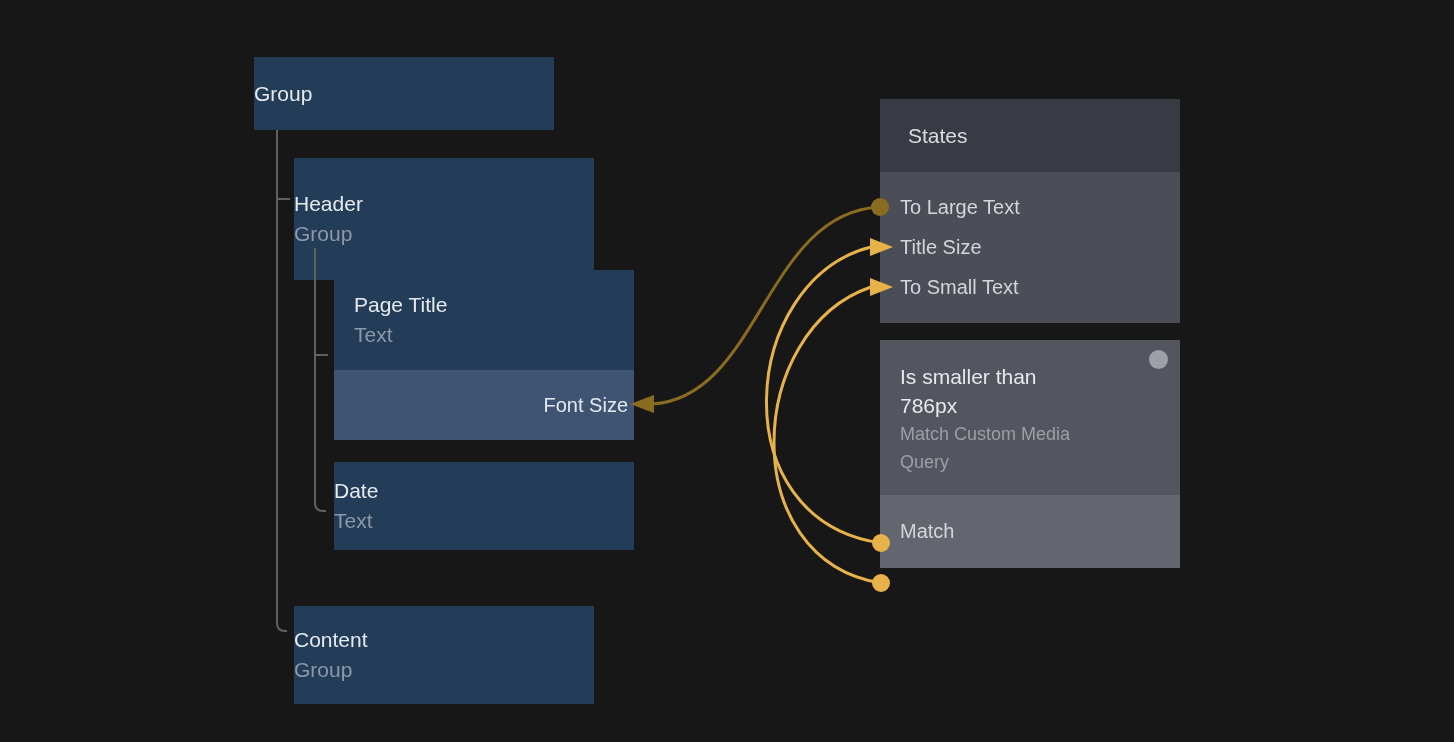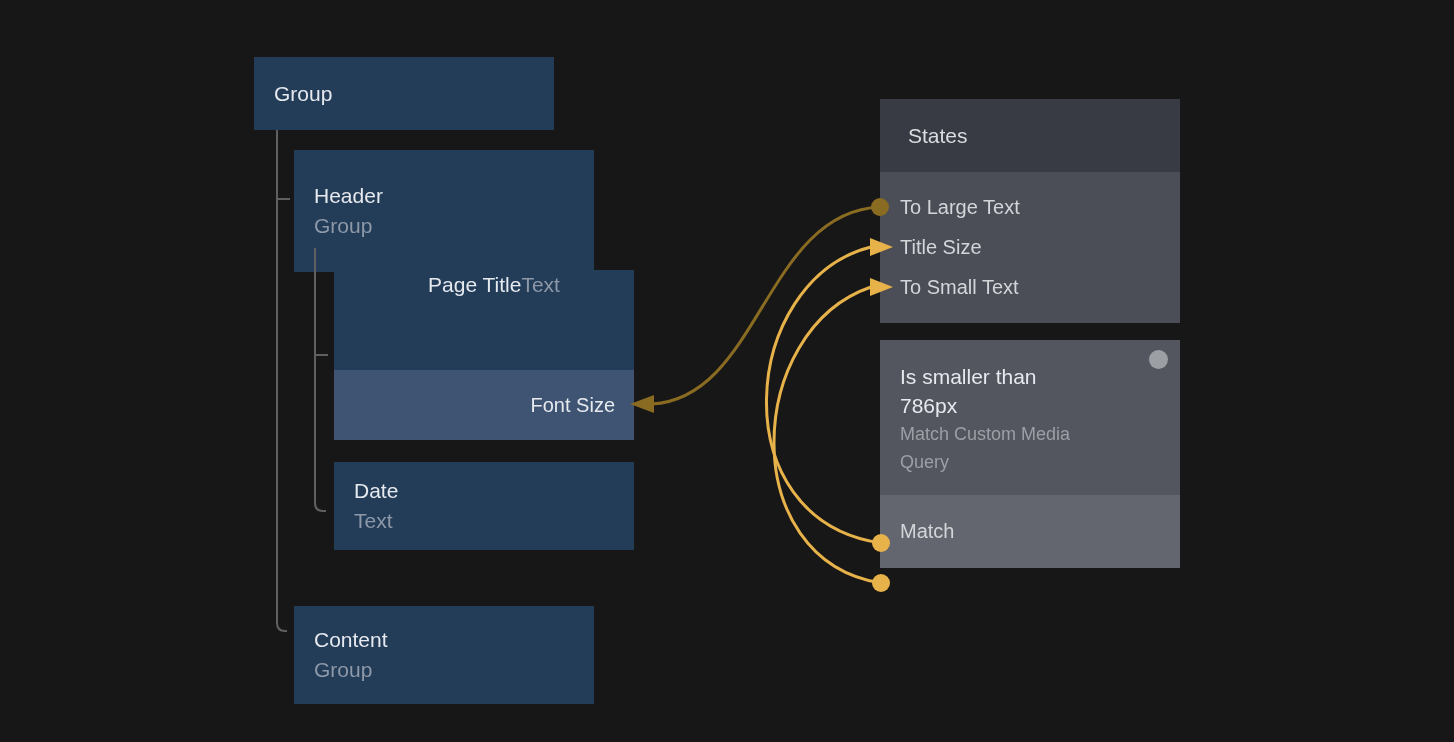--- a/index.html
+++ b/index.html
@@ -21,35 +21,35 @@
   }
   html,body{margin:0;padding:0;background:var(--bg);}
   .canvas{
     position:relative;width:1454px;height:742px;overflow:hidden;
     background:var(--bg);
     font-family:"Liberation Sans", sans-serif;
   }
   .node{
     position:absolute;width:300px;background:var(--node-blue);
     display:flex;flex-direction:column;justify-content:center;
-    box-sizing:border-box;padding-left:20px;
+    box-sizing:border-box;
   }
   .node-title{font-size:21px;line-height:30px;color:var(--title-text);font-weight:400;}
   .node-subtitle{font-size:21px;line-height:30px;color:var(--subtitle-text);font-weight:400;}
   .node-compound{
     position:absolute;width:300px;display:flex;flex-direction:column;box-sizing:border-box;padding:0;
     background:transparent;
   }
   .node-main{
-    background:var(--node-blue);height:100px;display:flex;flex-direction:row;
+    background:var(--node-blue);height:100px;display:flex;flex-direction:column;
     justify-content:center;box-sizing:border-box;padding-left:20px;
   }
   .override-row{
     background:var(--node-blue-highlight);height:70px;display:flex;align-items:center;
-    justify-content:flex-end;box-sizing:border-box;padding-right:19px;
+    justify-content:flex-end;box-sizing:border-box;padding-right:6px;
   }
   .override-label{font-size:20px;color:var(--title-text);}
   .panel{position:absolute;width:300px;box-sizing:border-box;}
   .panel-header{
     background:var(--panel-header);height:73px;display:flex;align-items:center;
     box-sizing:border-box;padding-left:28px;
   }
   .panel-header-title{font-size:21px;color:#dadce0;}
   .panel-body{background:var(--panel-body);box-sizing:border-box;padding:15px 0 16px 0;}
   .panel-item{
@@ -78,21 +78,21 @@
 </style>
 </head>
 <body>
 
 <div class="canvas">
 
   <div class="node" style="left:254px;top:57px;height:73px">
     <div class="node-title">Group</div>
   </div>
 
-  <div class="node" style="left:294px;top:150px;height:122px">
+  <div class="node" style="left:294px;top:158px;height:122px">
     <div class="node-title">Header</div>
     <div class="node-subtitle">Group</div>
   </div>
 
   <div class="node-compound" style="left:334px;top:270px">
     <div class="node-main">
       <div class="node-title">Page Title</div>
       <div class="node-subtitle">Text</div>
     </div>
     <div class="override-row">

